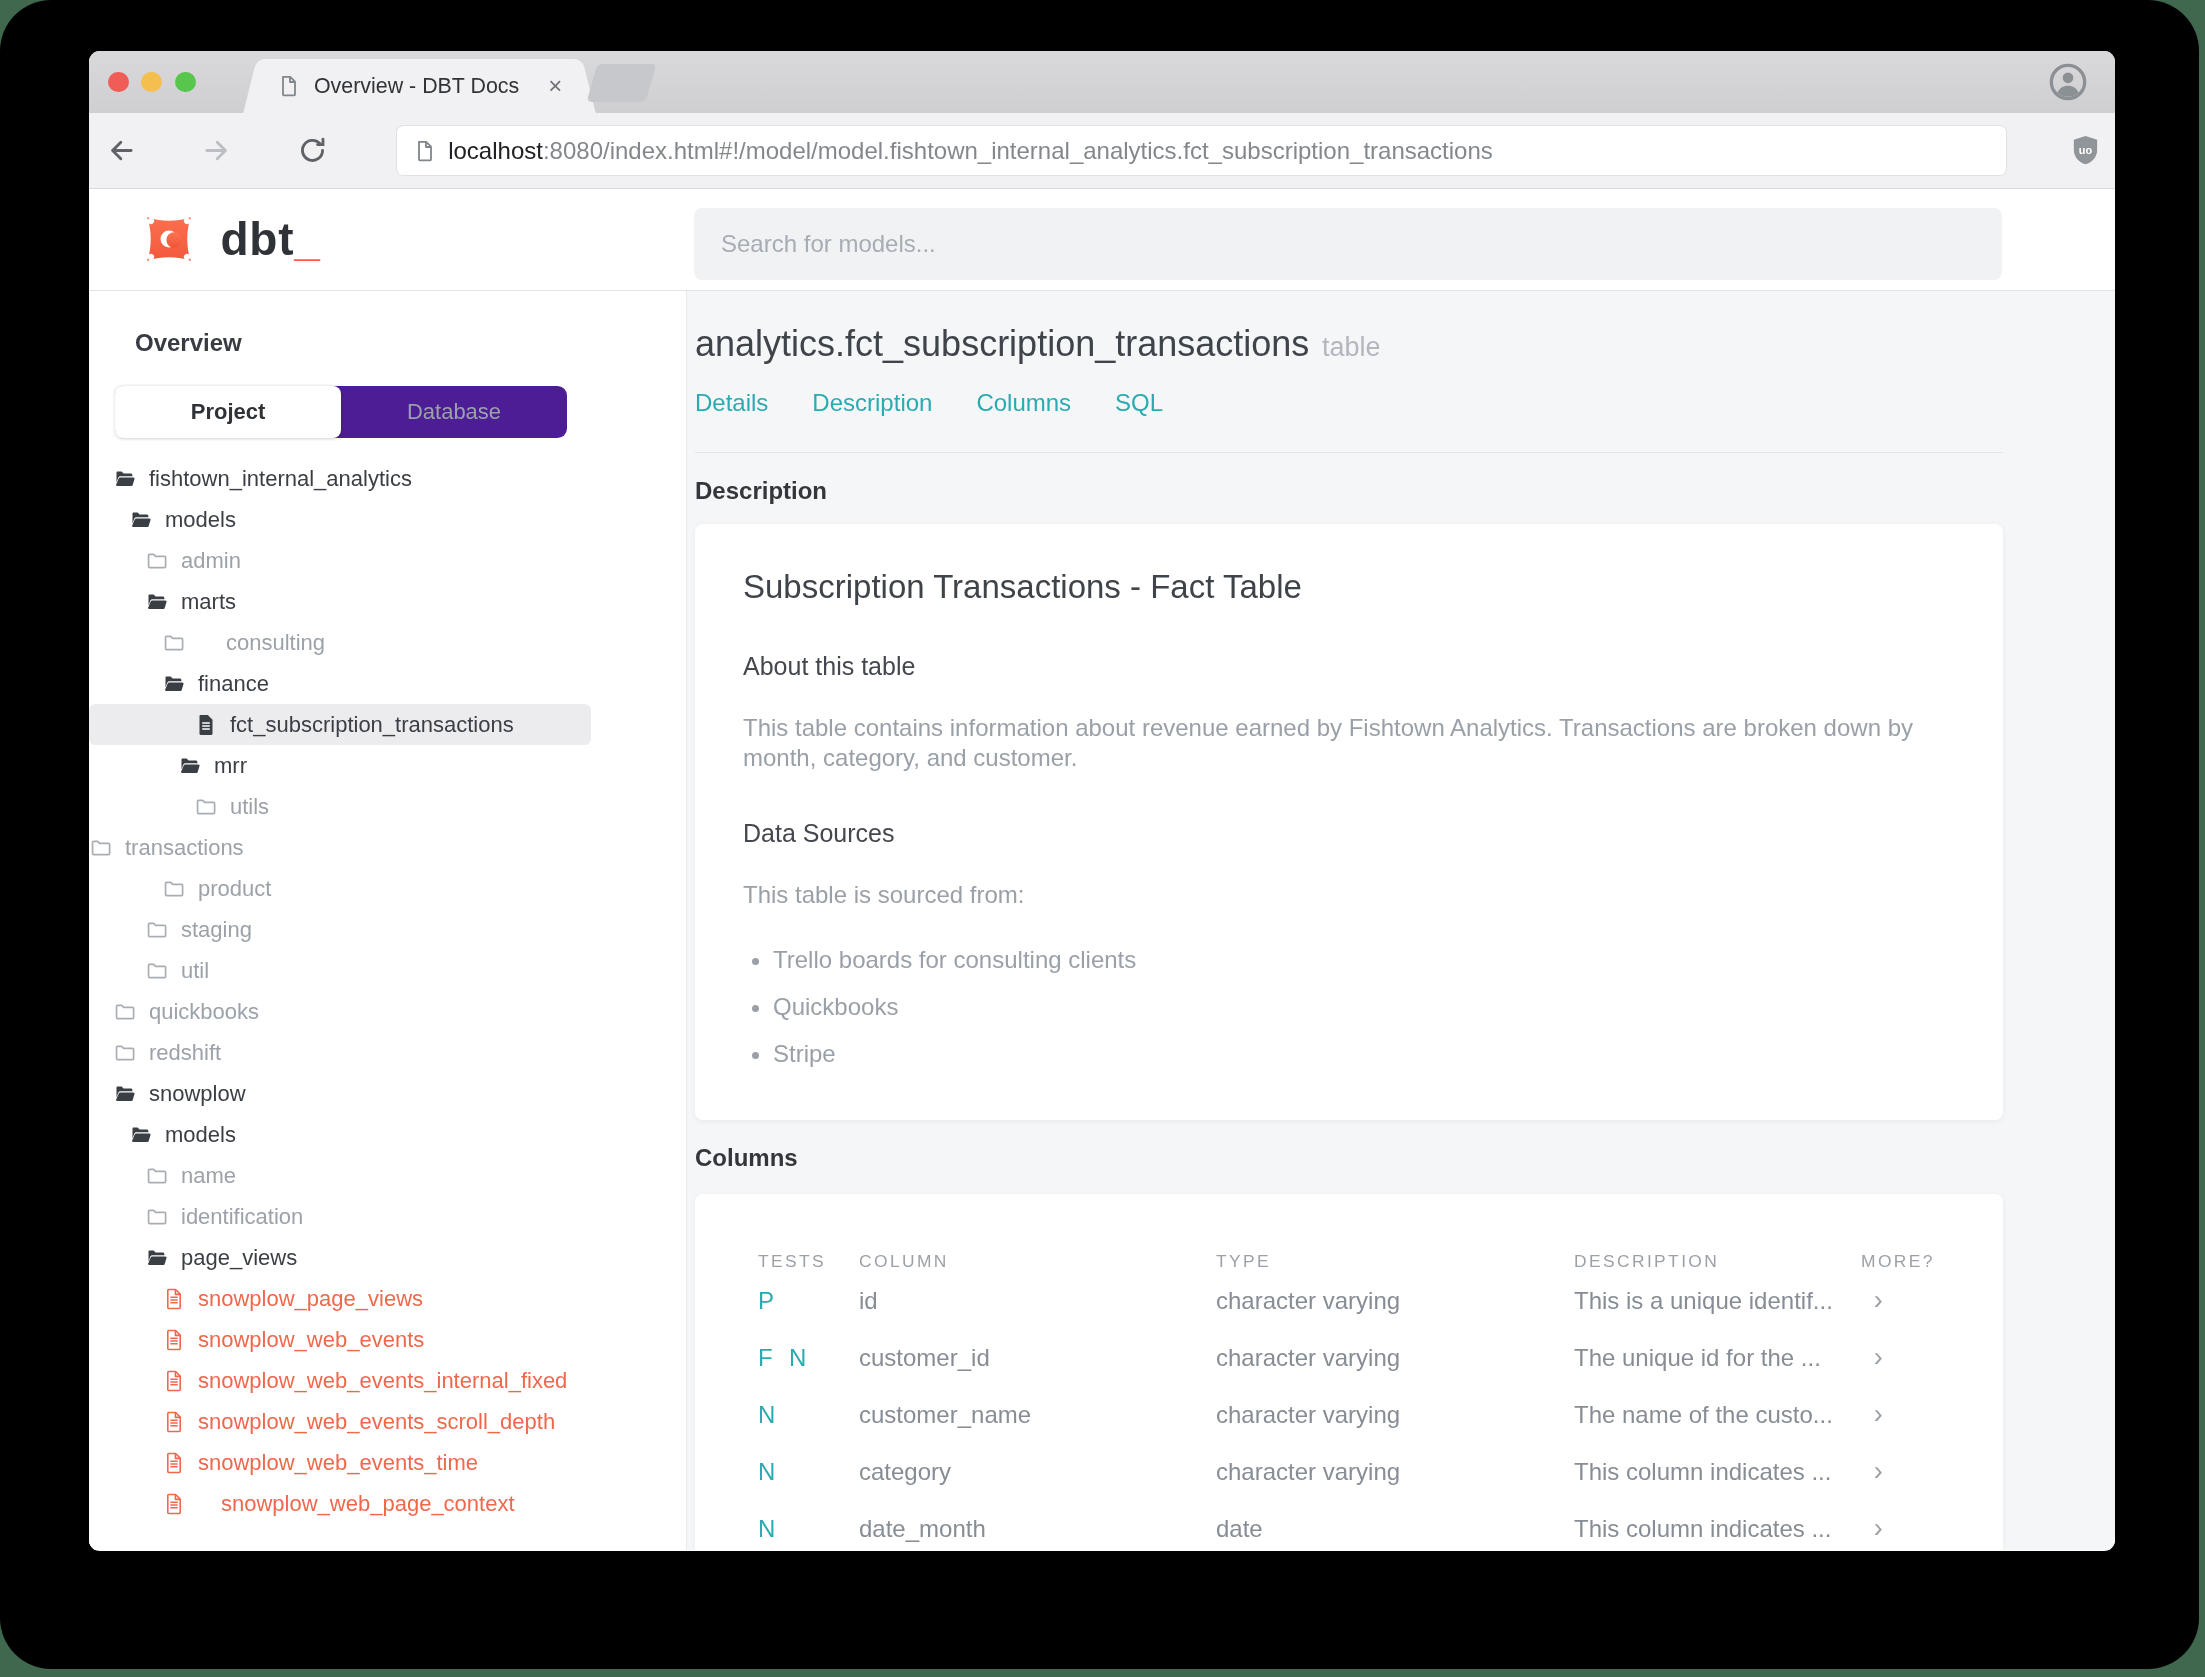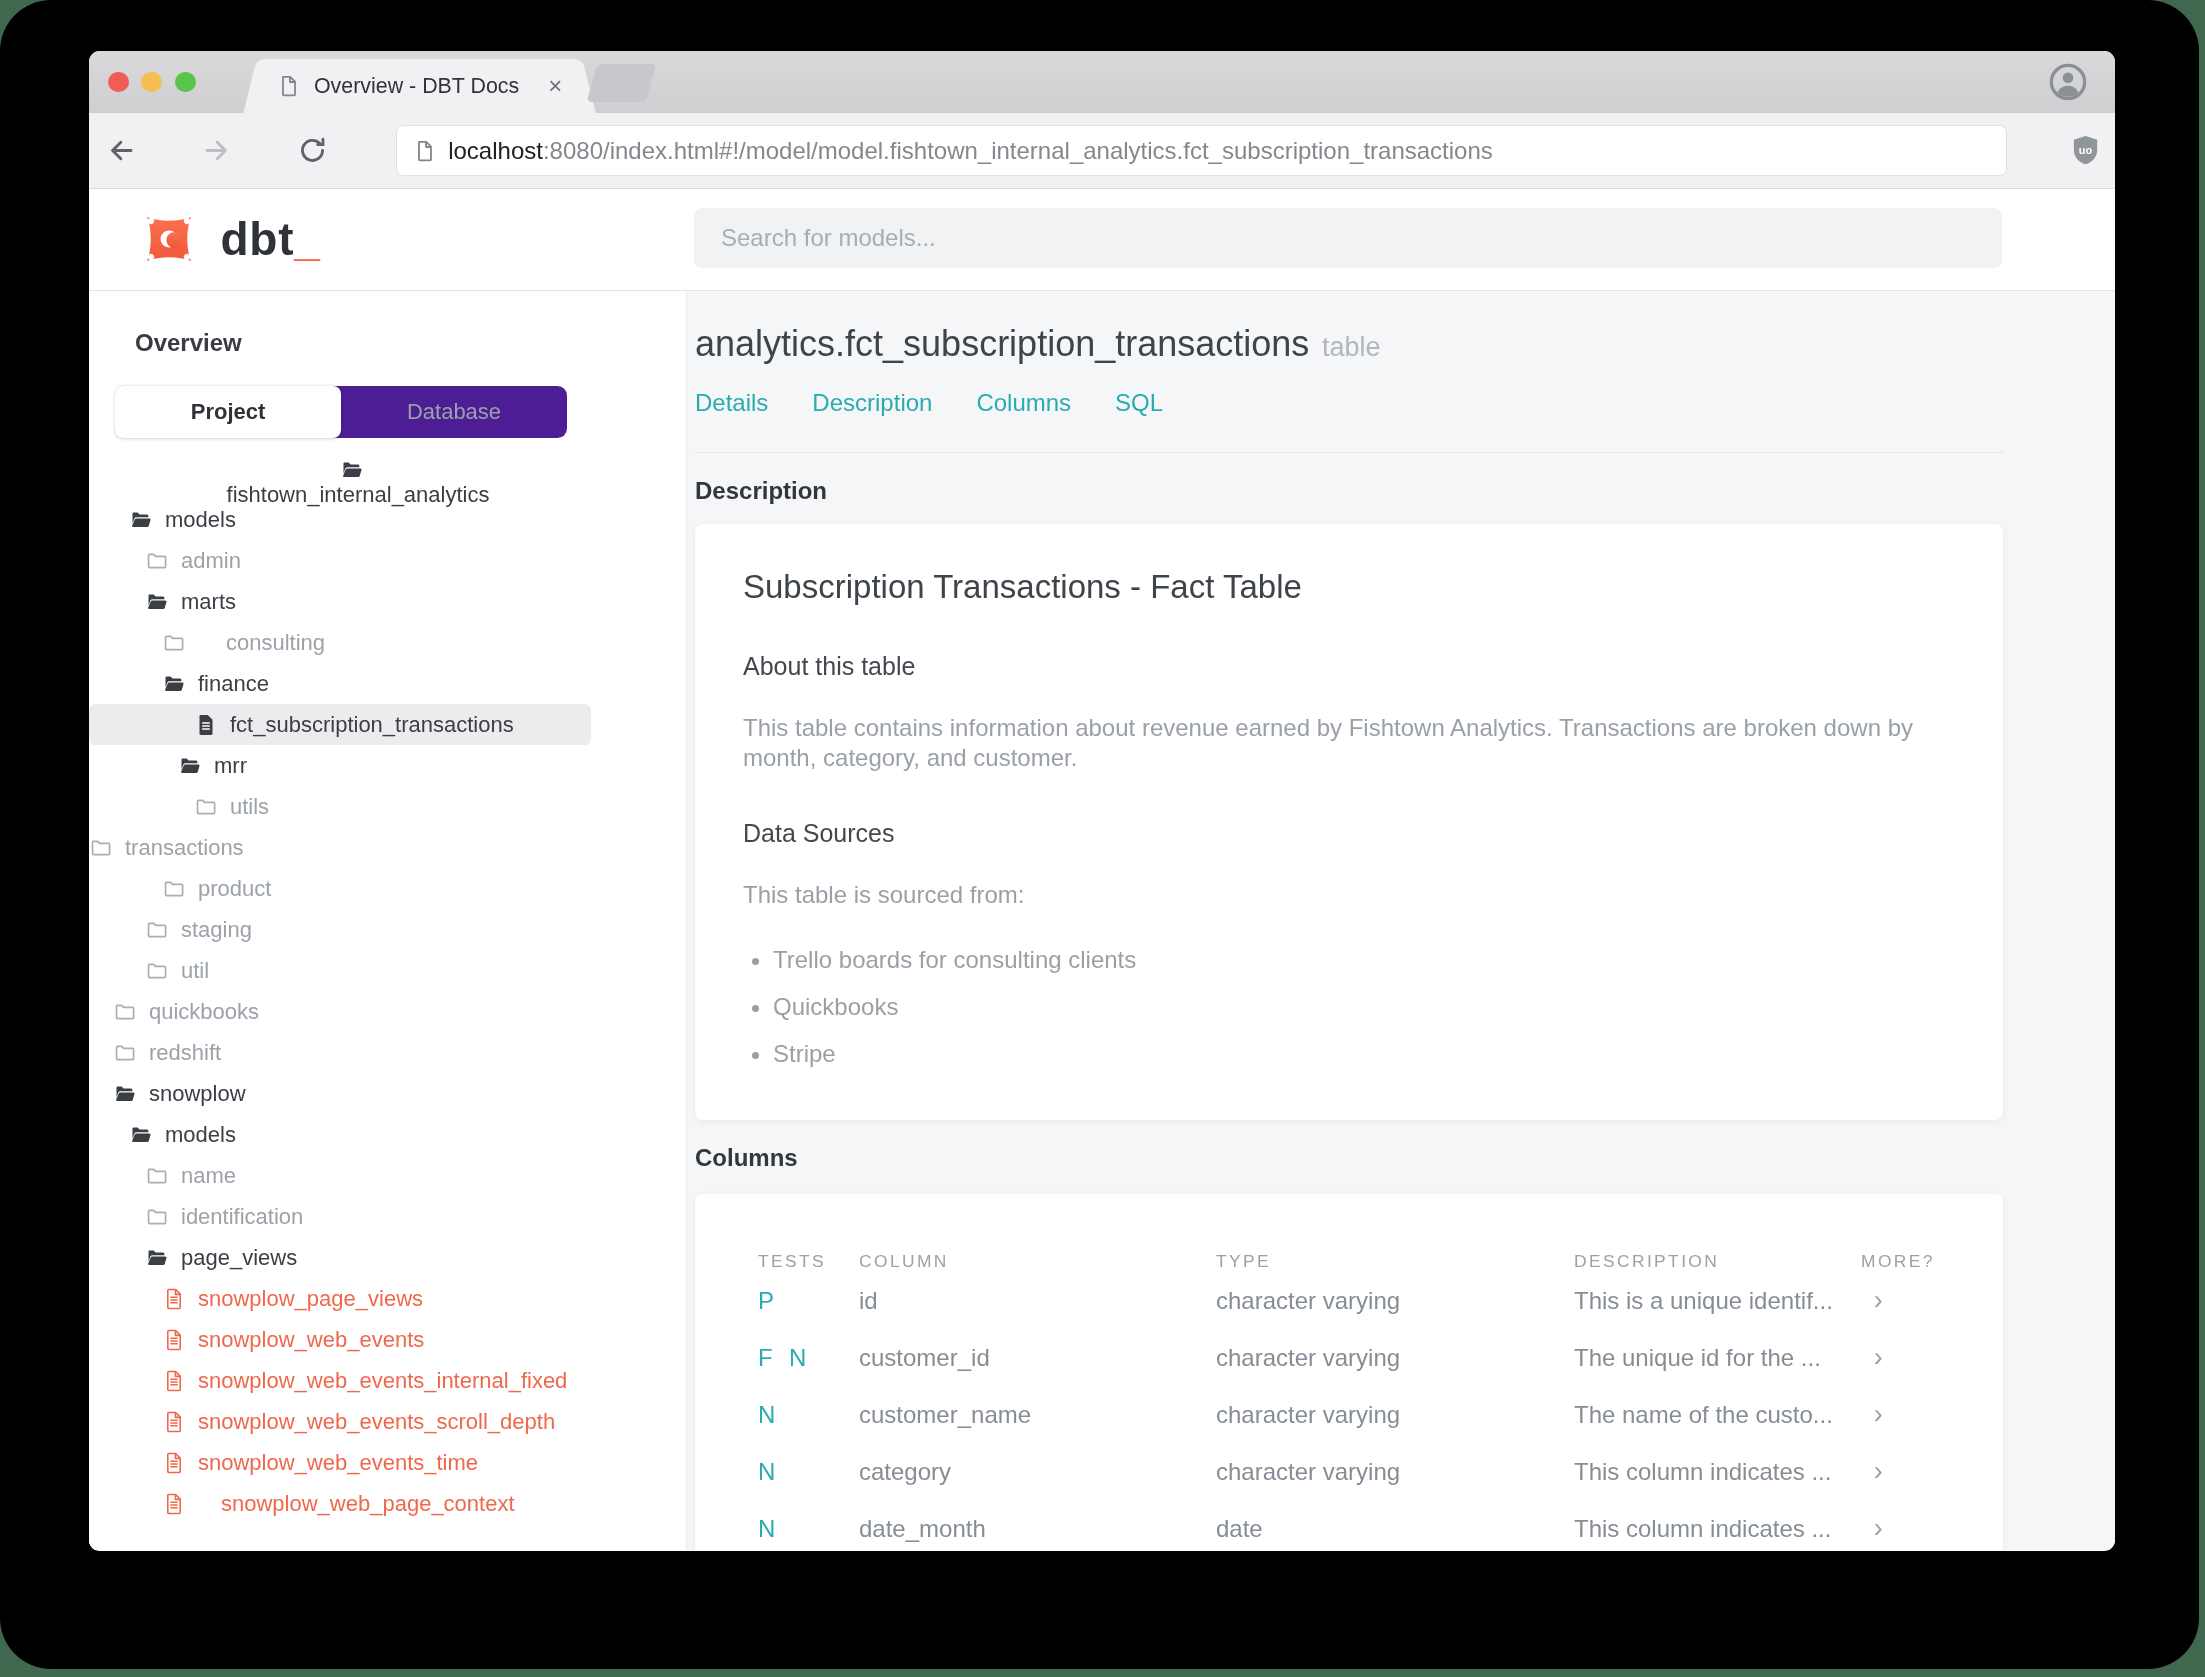--- a/index.html
+++ b/index.html
@@ -35,21 +35,21 @@
   .ext{width:35px;height:35px;margin-left:14.3px;flex:0 0 auto;position:relative;}
   .flake{font-size:35px;color:#35b2e8;line-height:35px;margin-left:12.7px;}
   .dots{margin-left:16px;width:32px;height:35px;}
 
   
   .appheader{position:relative;height:101px;background:#fff;border-bottom:1.6px solid #e4e4e7;}
   .logo{position:absolute;left:46px;top:16px;display:flex;align-items:center;}
   .logo svg{width:68px;height:68px;}
   .logotext{font-size:46px;font-weight:bold;color:#2f3338;margin-left:17.4px;letter-spacing:0.8px;}
   .logotext .us{color:#ff5a43;}
-  .search{position:absolute;left:605px;top:19px;width:1308px;height:60px;background:#f1f2f4;border:none;border-radius:8px;font-size:24px;color:#41454b;padding:0 27px;box-sizing:border-box;font-family:inherit;outline:none;}
+  .search{position:absolute;left:605px;top:19px;width:1308px;height:72px;background:#f1f2f4;border:none;border-radius:8px;font-size:24px;color:#41454b;padding:0 27px;box-sizing:border-box;font-family:inherit;outline:none;}
   .search::placeholder{color:#a7adb4;}
 
   
   .content{position:relative;height:1259px;display:flex;overflow:hidden;background:#f5f6f8;}
   .sidebar{width:597px;background:#fff;border-right:0.8px solid #ebebee;flex:0 0 auto;overflow:hidden;}
   .ovw{font-size:24px;font-weight:bold;color:#383c42;margin:38px 0 0 46px;}
   .seg{margin:28.5px 0 0 26px;width:452px;height:52px;background:#4c1d95;border-radius:9.5px;display:flex;}
   .segbtn{flex:1;display:flex;align-items:center;justify-content:center;font-size:22px;border-radius:8px;}
   .segbtn.active{background:#fff;color:#2f3338;font-weight:bold;box-shadow:0 0.8px 3.2px rgba(0,0,0,.18);}
   .segbtn.inactive{color:#9ba1a8;}
@@ -182,21 +182,21 @@
   </div>
 
   <div class="content">
     <aside class="sidebar">
       <div class="ovw">Overview</div>
       <div class="seg">
         <div class="segbtn active">Project</div>
         <div class="segbtn inactive">Database</div>
       </div>
       <div id="tree">
-            <div class="trow" style="padding-left: 24px; flex-direction: column;">
+            <div class="trow" style="padding-left: 24px;">
               <span class="ticon">
                 <svg viewBox="0 0 24 24" fill="currentColor">
                   <path d="M3.5 5.6c0-.6.5-1.1 1.1-1.1h4l2 2.1h7.2c.9 0 1.6.7 1.6 1.6v1H7.4c-1 0-1.9.6-2.2 1.6l-1.7 4.6z"></path>
                   <path d="M7.2 10.5h13.2c.8 0 1.4.8 1.1 1.6l-1.8 5.8c-.2.7-.8 1.1-1.5 1.1H4c-.6 0-1.1-.6-.9-1.2l2.6-6.2c.3-.7.9-1.1 1.5-1.1z"></path>
                 </svg>
               </span>
               <span class="tlabel">fishtown_internal_analytics</span>
             </div>
             <div class="trow" style="padding-left: 40px;">
               <span class="ticon">

